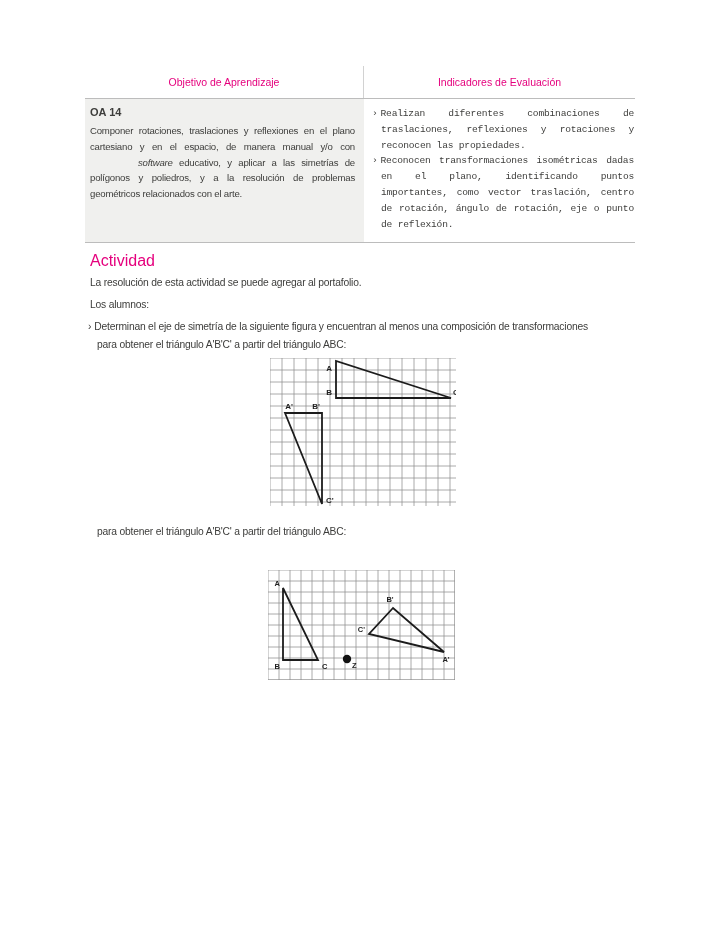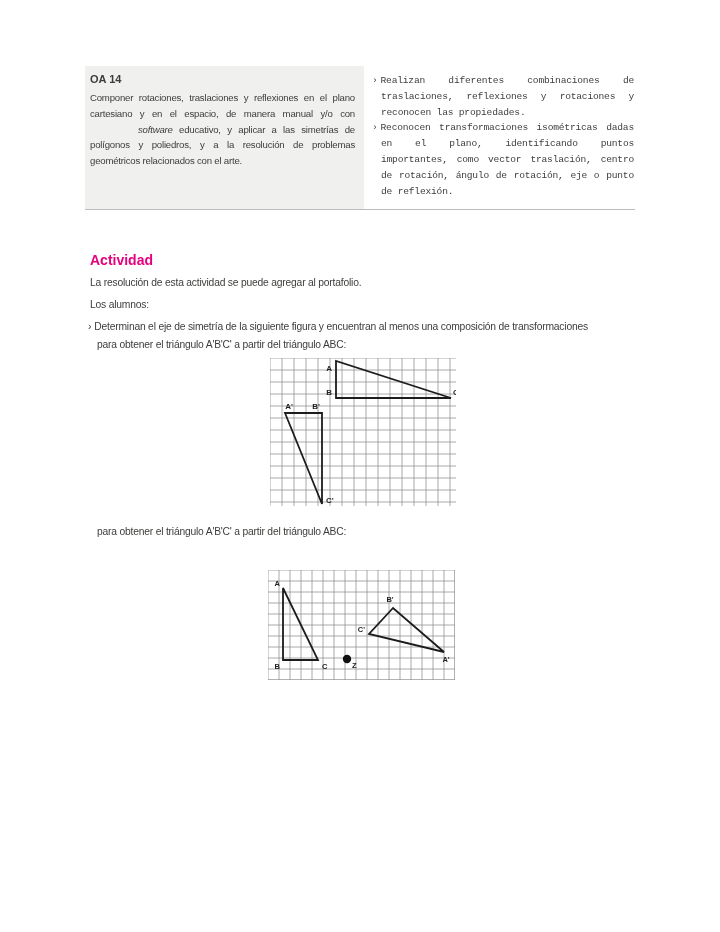--- a/index.html
+++ b/index.html
@@ -32,21 +32,21 @@
     padding:7px 1px 10px 8px; min-height:110px;
   }
   .oa-code { font-size:11px; font-weight:bold; margin:0 0 5px 0; }
   .tbl-text { font-size:9.6px; letter-spacing:-0.2px; line-height:15.8px; text-align:justify; }
   .para { margin:0; }
   .ind { margin:0; padding-left:9px; text-indent:-9px;font-family:Liberation Mono, monospace; }
   .bm { padding-right:3px; }
   .it { font-style:italic;margin-left:48px; }
 
   
-  .act-heading { position:absolute; left:90px; top:252px; color:#e5007d; font-weight:bold; font-size:14px; }
+  .act-heading { position:absolute; left:90px; top:252px; color:#e5007d; font-weight:normal; font-size:16px; }
   .act-line { position:absolute; left:90px; font-size:10.3px; letter-spacing:-0.2px; }
   .intro   { top:277px; }
   .subject { top:299px; }
   .task { position:absolute; left:88px; width:546px; font-size:10.3px; letter-spacing:-0.2px; line-height:18px; }
   .task-1 { top:318px; }
   .task-2 { top:523px; }
   .task .tline2 { display:block; padding-left:9px; }
   .task .tline1 { display:block; padding-left:9px; text-indent:-9px; }
 
   
@@ -58,20 +58,24 @@
   .figlabel2 { font:bold 7.5px "Liberation Sans", sans-serif; fill:#1f1f1f; }
   .centerdot { fill:#111111; }
 </style>
 </head>
 <body>
 
 <div class="page">
 
   <div class="oa-table">
 
+    <div class="cols-header">
+      <div class="col-h col-h-left">Objetivo de Aprendizaje</div>
+      <div class="col-h col-h-right">Indicadores de Evaluación</div>
+    </div>
 
     <div class="cols-body">
       <div class="cell-left">
         <p class="oa-code">OA 14</p>
         <p class="tbl-text para"><span>Componer rotaciones, traslaciones y reflexiones en el plano cartesiano y en el espacio, de manera manual y/o con </span><span class="it">software</span><span> educativo, y aplicar a las simetrías de polígonos y poliedros, y a la resolución de problemas geométricos relacionados con el arte.</span></p>
       </div>
       <div class="cell-right">
         <p class="tbl-text ind"><span class="bm">›</span><span>Realizan diferentes combinaciones de traslaciones, reflexiones y rotaciones y reconocen las propiedades.</span></p>
         <p class="tbl-text ind"><span class="bm">›</span><span>Reconocen transformaciones isométricas dadas en el plano, identificando puntos importantes, como vector traslación, centro de rotación, ángulo de rotación, eje o punto de reflexión.</span></p>
       </div>

